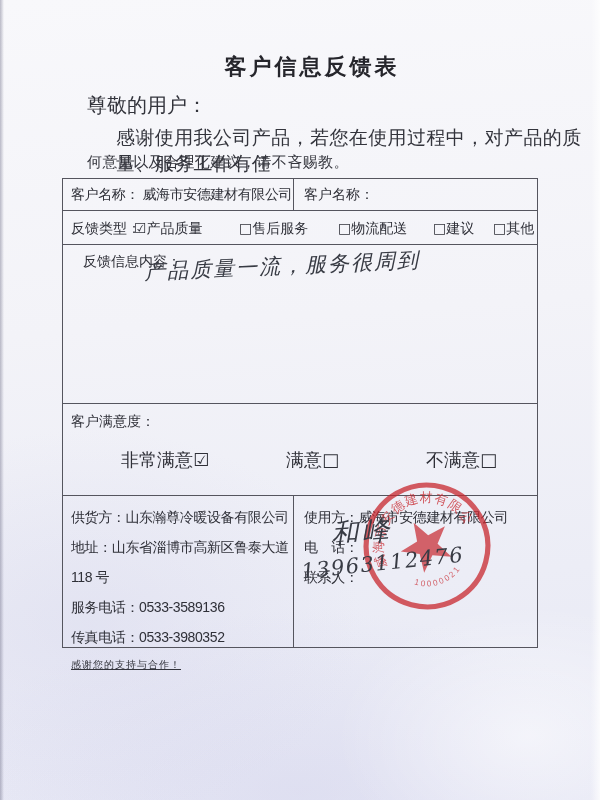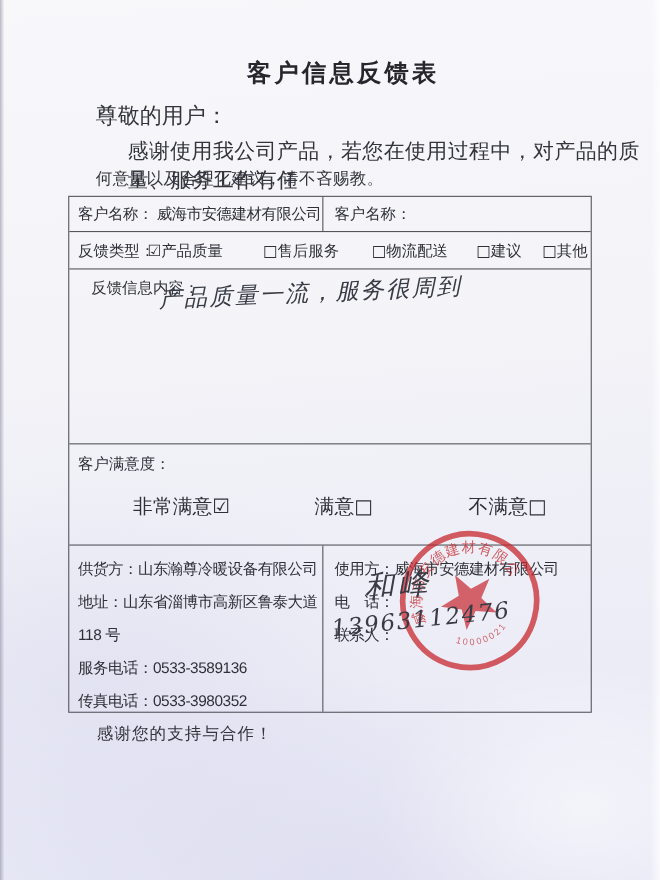--- a/index.html
+++ b/index.html
@@ -15,21 +15,21 @@
   .paper::before{content:"";position:absolute;left:0;top:0;width:4px;height:100%;
     background:linear-gradient(90deg,rgba(110,110,135,.45),rgba(110,110,135,0));z-index:9;}
   .paper::after{content:"";position:absolute;right:0;top:0;width:9px;height:100%;
     background:linear-gradient(270deg,rgba(255,255,255,.75),rgba(255,255,255,0));z-index:9;}
 
   .title{position:absolute;top:52px;left:12px;width:100%;text-align:center;
     font-size:22px;font-weight:bold;letter-spacing:3px;color:#26262c;}
   .salutation{position:absolute;left:87px;top:92px;font-size:20px;}
   .intro1{position:absolute;left:116px;top:125px;font-size:19px;letter-spacing:.4px;}
   .intro2{position:absolute;left:87px;top:153px;font-size:15px;letter-spacing:.4px;}
-  .closing{position:absolute;left:88px;top:658px;font-size:15px;letter-spacing:1px;}
+  .closing{position:absolute;left:71px;top:658px;font-size:10px;letter-spacing:1px;text-decoration:underline;}
 
   .tbl{position:absolute;left:62px;top:178px;width:476px;height:470px;
     border:1px solid #55555e;box-sizing:border-box;font-size:14px;color:#2f3038;z-index:2;}
   .row{box-sizing:border-box;border-bottom:1px solid #55555e;position:relative;}
   .row:last-child{border-bottom:none;}
   .r1{height:32px;display:flex;}
   .r1 .cell-a{width:231px;border-right:1px solid #55555e;box-sizing:border-box;
     padding:7px 0 0 8px;white-space:nowrap;letter-spacing:-.4px;overflow:hidden;}
   .r1 .cell-b{flex:1;padding:7px 0 0 10px;white-space:nowrap;}
   .r2{height:34px;}

